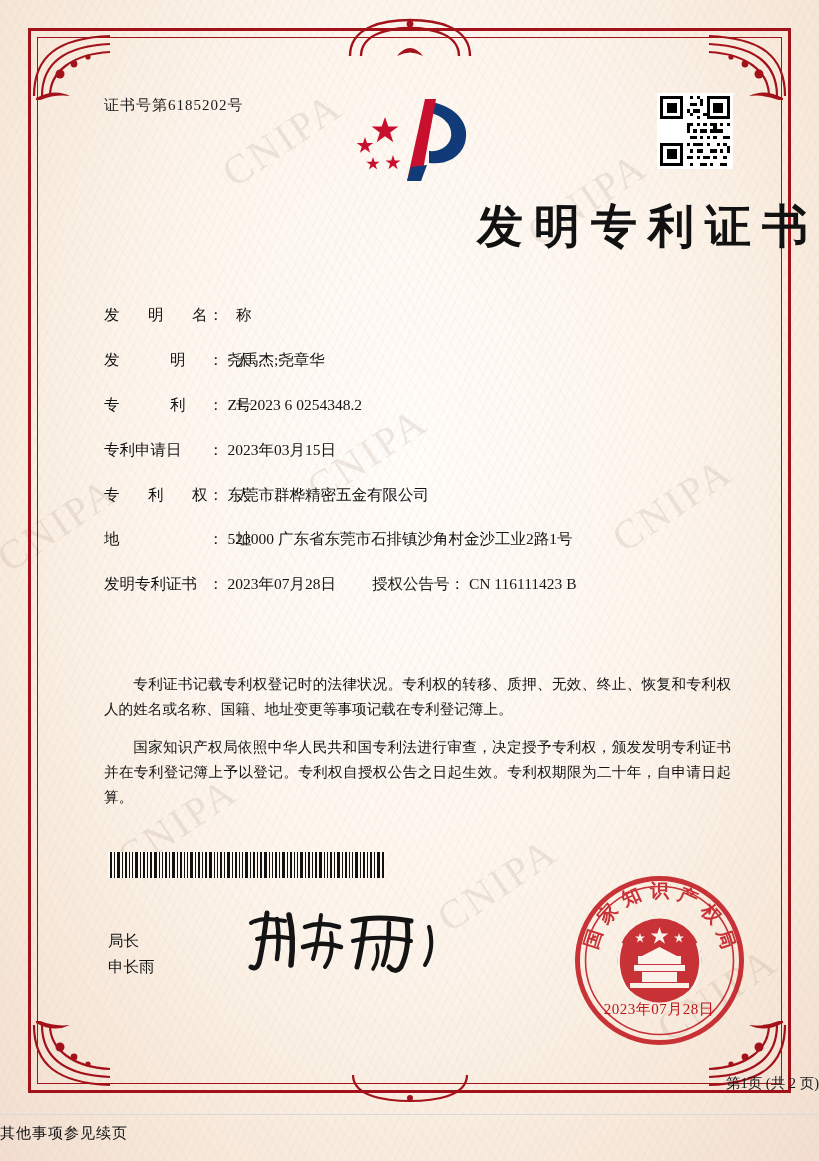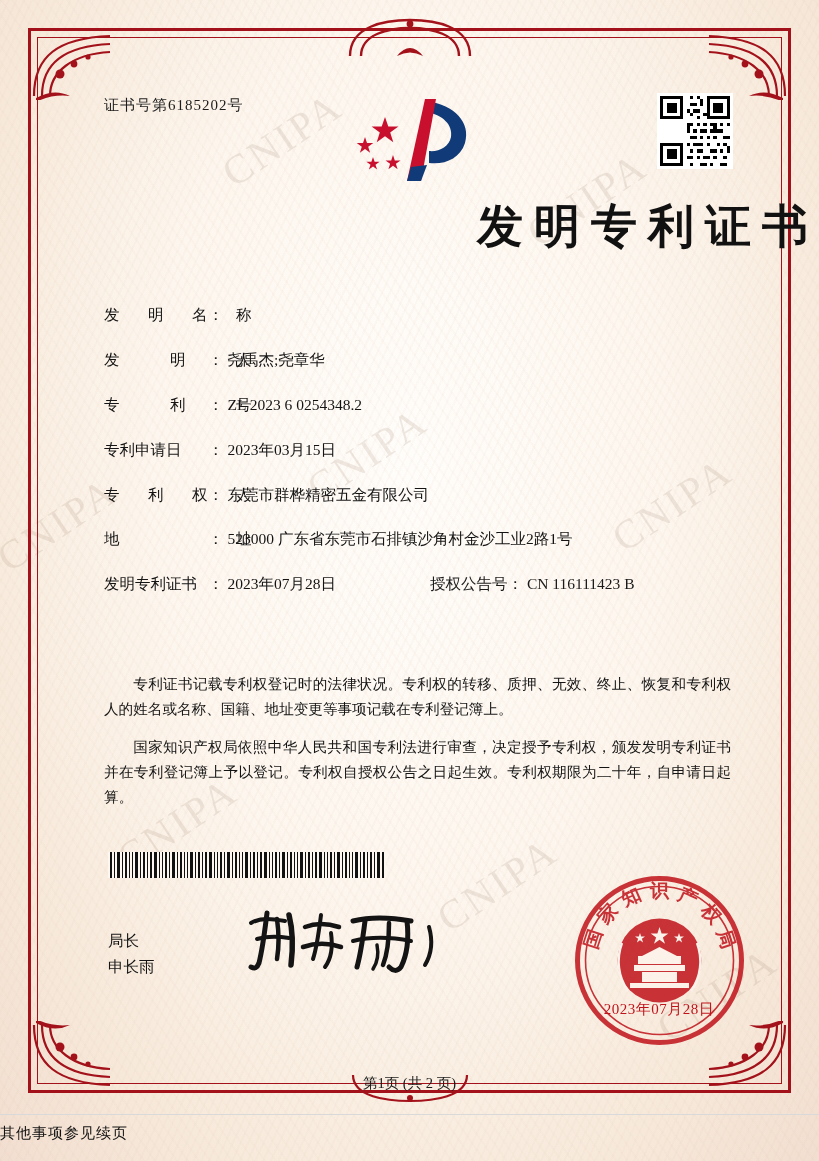--- a/index.html
+++ b/index.html
@@ -172,21 +172,21 @@
   .field-label.sp0  { letter-spacing: 0px; }
   .field-colon { margin-left: 0; }
   .field-value {
     flex: 1 1 auto;
     color: #141414;
     padding-left: 4px;
     white-space: nowrap;
   }
   .field-row.dual .field-value { flex: 0 0 auto; }
   .dual-second {
-    margin-left: 94px;
+    margin-left: 36px;
     white-space: nowrap;
   }
   .dual-second .lbl { letter-spacing: 0px; }
 
   
   .paras {
     position: absolute;
     left: 104px;
     right: 88px;
     top: 672px;
@@ -241,21 +241,21 @@
     font-size: 15px;
     color: #c0141c;
     letter-spacing: 0.5px;
   }
 
   
   .page-no {
     position: absolute;
     left: 0; right: 0;
     bottom: 68px;
-    text-align: center;
+    text-align: right;
     font-size: 14.5px;
     color: #1a1a1a;
   }
   .footer-note {
     position: absolute;
     left: 0; right: 0;
     bottom: 18px;
     font-size: 15px;
     color: #111;
     letter-spacing: 1px;

